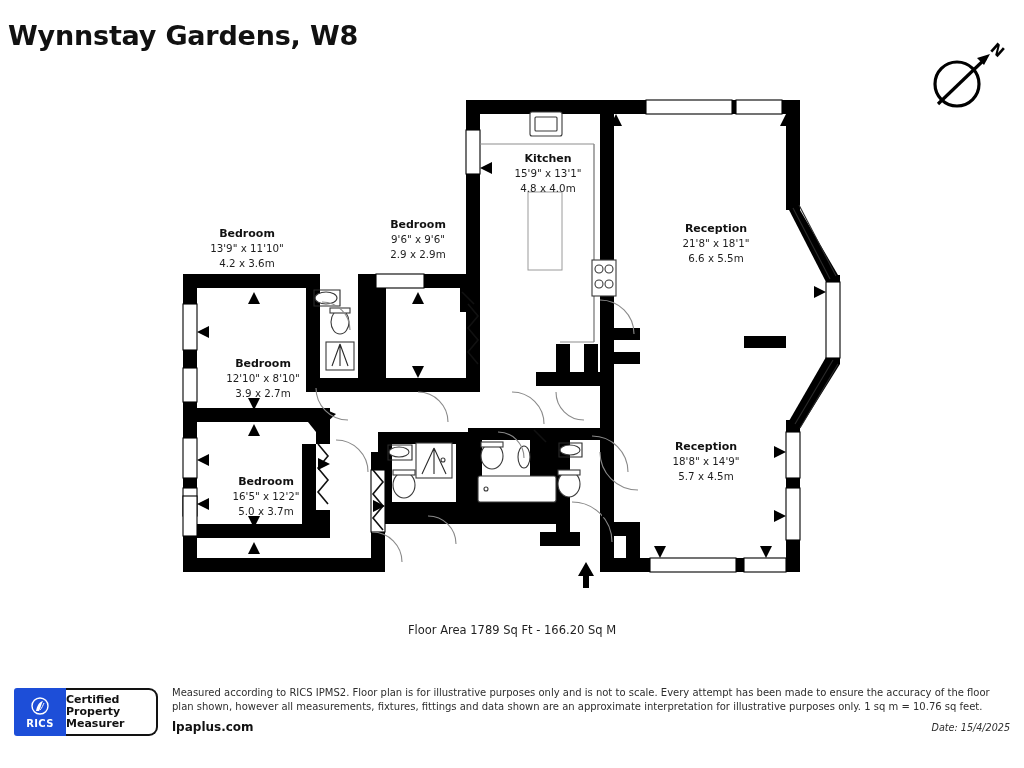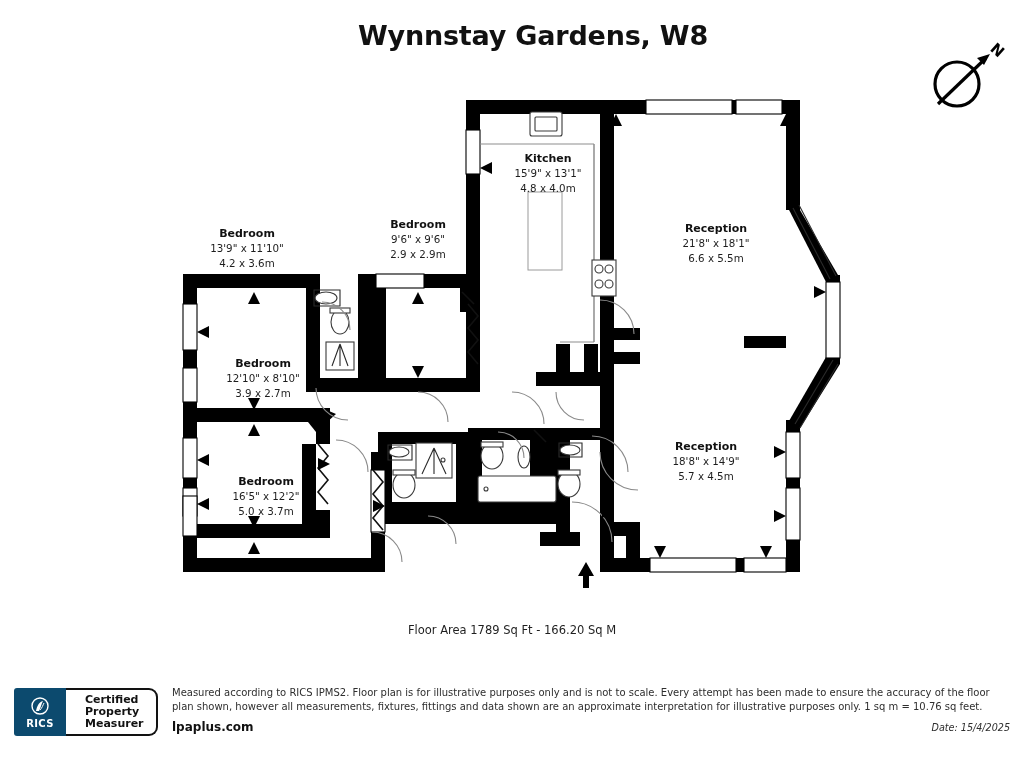--- a/index.html
+++ b/index.html
@@ -16,21 +16,20 @@
     color: #111111;
     overflow: hidden;
   }
 
   
   #header {
     position: absolute;
     left: 8px;
     top: 22px;
     width: 700px;
-    text-align: right;
   }
   #plan-title {
     font-size: 27px;
     font-weight: bold;
     letter-spacing: -0.2px;
     line-height: 1.05;
     color: #111111;
     margin: 0;
   }
   #plan-subtitle {
@@ -153,21 +152,21 @@
     top: 4px;
     width: 144px;
     height: 48px;
     display: flex;
     align-items: stretch;
     border-radius: 3px;
     overflow: hidden;
   }
   #rics-mark {
     width: 52px;
-    background: #0c4a6e;
+    background: #1d4ed8;
     color: #ffffff;
     display: flex;
     flex-direction: column;
     align-items: center;
     justify-content: center;
     padding-top: 2px;
   }
   #rics-mark-word {
     font-size: 10px;
     font-weight: bold;
@@ -175,21 +174,21 @@
     margin-top: 1px;
   }
   #rics-cert {
     flex: 1;
     border: 2px solid #121212;
     border-left: none;
     border-radius: 0 9px 9px 0;
     display: flex;
     flex-direction: column;
     justify-content: center;
-    padding-left: 19px;
+    padding-left: 0;
     line-height: 1.12;
   }
   .cert-line {
     font-size: 11px;
     font-weight: bold;
     color: #121212;
   }
 
   #disclaimer {
     position: absolute;

